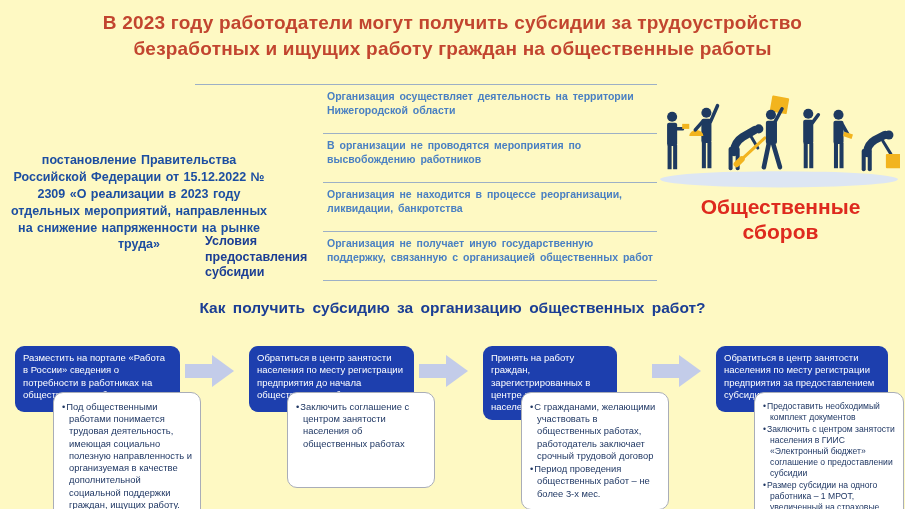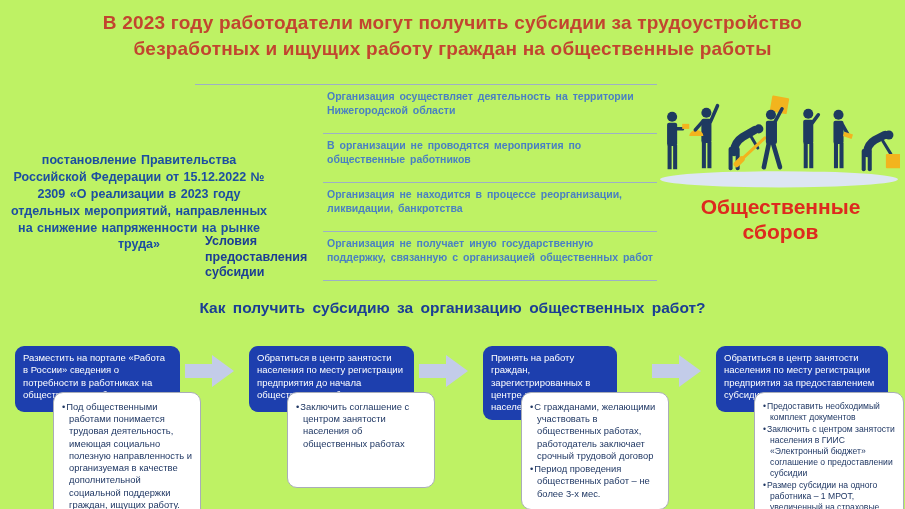--- a/index.html
+++ b/index.html
@@ -1,19 +1,19 @@
 <!DOCTYPE html>
 <html><head>
 <meta charset="utf-8">
 <style>
   * { margin:0; padding:0; box-sizing:border-box; }
   html,body { background:#ffffff; }
   body { font-family:"Liberation Sans", sans-serif; }
   .page {
-    position:relative; width:905px; height:509px; background:#bef264;
+    position:relative; width:905px; height:509px; background:#fef9c3;
     overflow:hidden; margin:0 auto;
   }
   
   .main-title {
     position:absolute; top:10px; left:40px; width:825px;
     text-align:center; color:#c2452f; font-weight:bold;
     font-size:19px; line-height:1.35; letter-spacing:.2px;
   }
   
   .conditions {
@@ -85,21 +85,21 @@
 <body>
 
 <div class="page">
 
   <div class="main-title">В 2023 году работодатели могут получить субсидии за трудоустройство безработных и ищущих работу граждан на общественные работы</div>
 
   <div class="conditions">
     <div class="conditions-label">Условия предоставления субсидии</div>
     <div class="conditions-list">
       <div class="condition-row">Организация  осуществляет  деятельность на территории  Нижегородской  области</div>
-      <div class="condition-row tall">В организации  не проводятся  мероприятия  по общественные  работников</div>
+      <div class="condition-row tall">В организации  не проводятся  мероприятия  по высвобождению  работников</div>
       <div class="condition-row">Организация  не находится  в процессе реорганизации, ликвидации,  банкротства</div>
       <div class="condition-row">Организация  не получает иную  государственную поддержку,  связанную с организацией  общественных работ</div>
     </div>
   </div>
 
   <div class="normative">
     <div class="normative-text">постановление Правительства Российской Федерации от 15.12.2022 № 2309 «О реализации в 2023 году отдельных мероприятий, направленных на снижение напряженности на рынке труда»</div>
   </div>
 
   <div class="workers">

